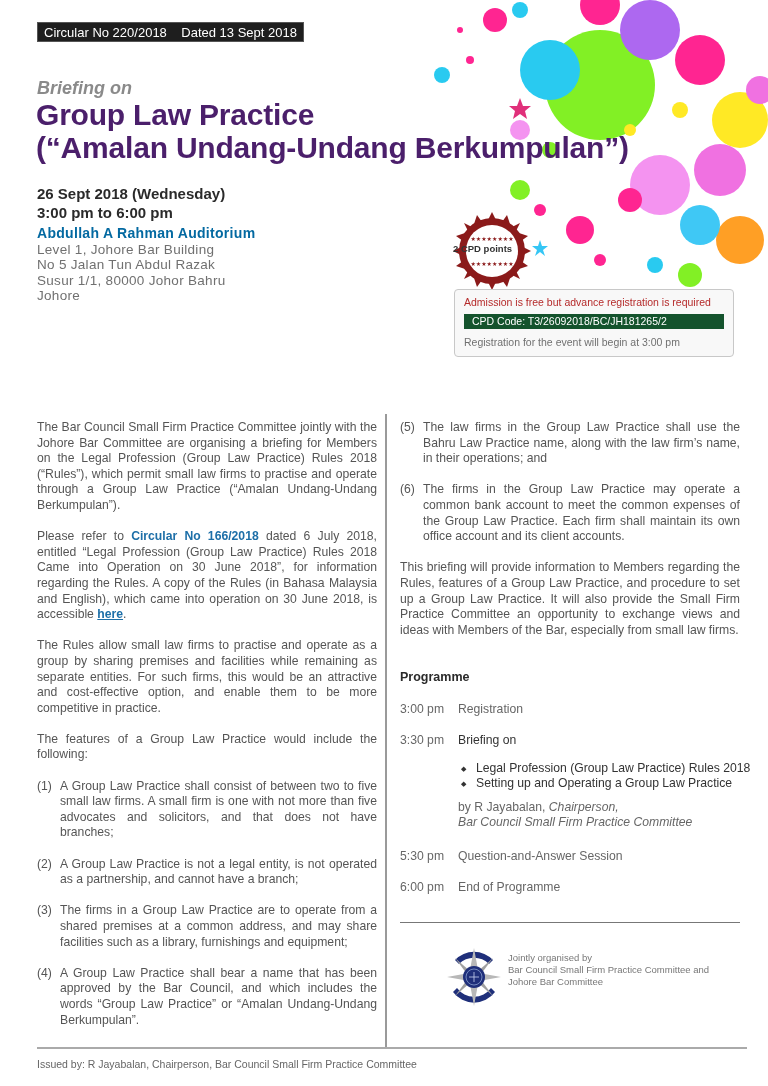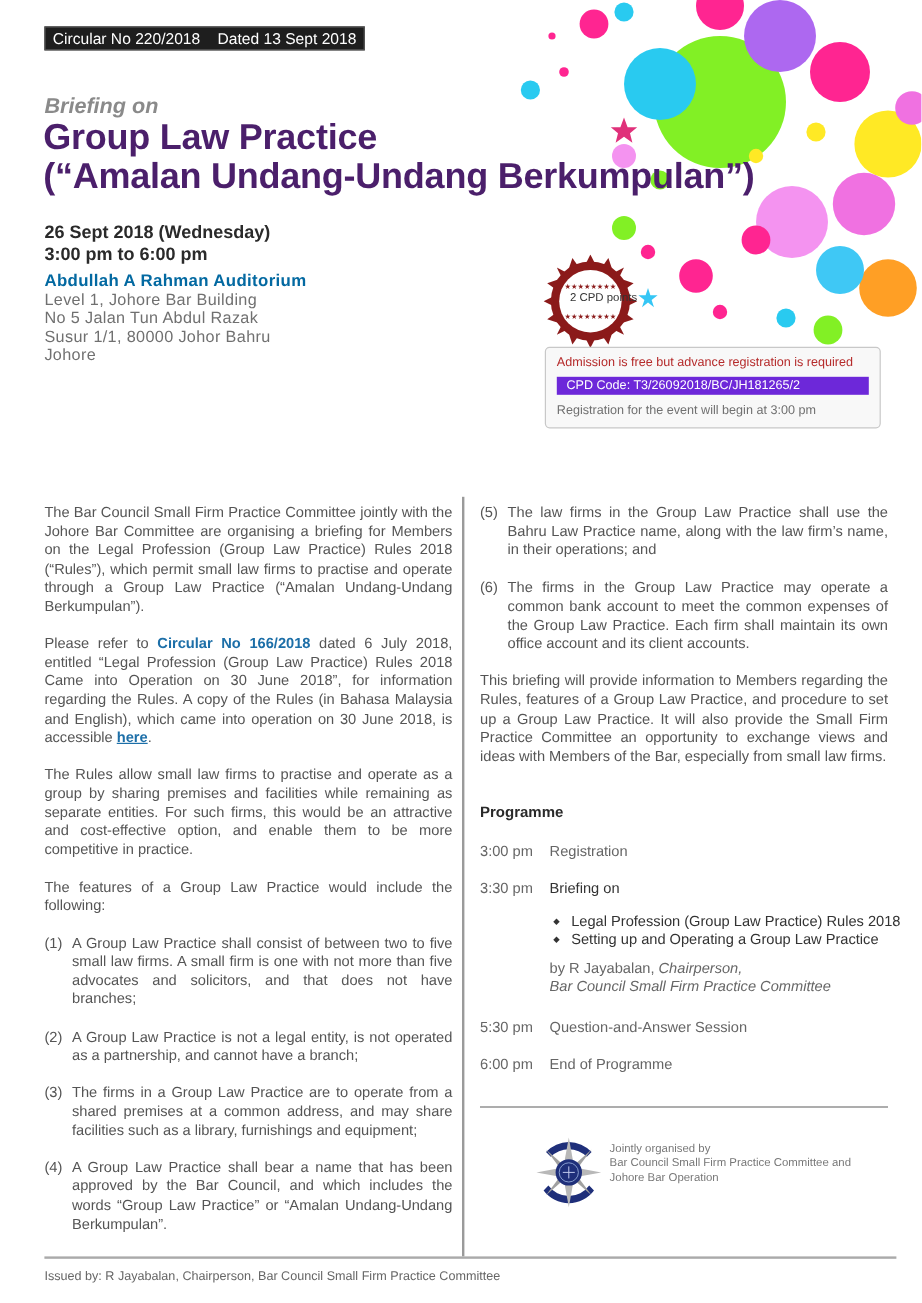--- a/index.html
+++ b/index.html
@@ -14,28 +14,28 @@
     white-space: pre; border: 1px solid #555;
   }
   .briefing-on { position: absolute; left: 37px; top: 78px; font-size: 18px; font-style: italic; font-weight: bold; color: #8a8a8a; }
   .title { position: absolute; left: 36px; top: 98px; font-size: 30px; font-weight: bold; color: #4b1f6b; line-height: 33px; letter-spacing: -0.2px; }
 
   .date-line { position: absolute; left: 37px; top: 184px; font-size: 15px; font-weight: bold; color: #2a2a2a; line-height: 19px; }
   .venue { position: absolute; left: 37px; top: 226px; font-size: 13.5px; line-height: 15.6px; color: #707070; letter-spacing: 0.3px; }
   .venue .venue-name { font-weight: bold; color: #0369a1; font-size: 14px; }
 
   .badge { position: absolute; left: 453px; top: 212px; width: 78px; height: 78px; }
-  .badge-text { position: absolute; left: 453px; top: 243px; width: 78px; text-align: right; font-size: 9.5px; font-weight: normal; color: #333; }
+  .badge-text { position: absolute; left: 453px; top: 243px; width: 78px; text-align: left; font-size: 9.5px; font-weight: bold; color: #333; }
 
   .admission-box {
     position: absolute; left: 454px; top: 289px; width: 280px; height: 68px;
     border: 1px solid #c8c8c8; border-radius: 4px; background: rgba(248,248,248,0.95);
   }
   .admission-text { position: absolute; left: 9px; top: 6px; font-size: 10.5px; color: #b52a2a; }
-  .cpd-code { position: absolute; left: 9px; top: 24px; width: 260px; height: 15px; background: #6d28d9; color: #fff; font-size: 10.5px; line-height: 15px; padding-left: 8px; }
+  .cpd-code { position: absolute; left: 9px; top: 24px; width: 260px; height: 15px; background: #14532d; color: #fff; font-size: 10.5px; line-height: 15px; padding-left: 8px; }
   .registration-note { position: absolute; left: 9px; top: 46px; font-size: 10.5px; color: #707070; }
 
   .col-left { position: absolute; left: 37px; top: 420px; width: 340px; font-size: 12.2px; line-height: 15.6px; color: #555; }
   .col-right { position: absolute; left: 400px; top: 420px; width: 340px; font-size: 12.2px; line-height: 15.6px; color: #555; }
   .para { text-align: justify; margin-bottom: 15.6px; }
   .link { color: #1d6fa8; font-weight: bold; }
   .link.underline { text-decoration: underline; }
   .list-item { display: flex; margin-bottom: 15.6px; }
   .list-item .num { width: 23px; flex-shrink: 0; }
   .list-item .txt { flex: 1; text-align: justify; }
@@ -233,17 +233,17 @@
   <polygon points="48,12 32,26 36,28" fill="#a0a0a0"></polygon>
   <polygon points="10,50 26,36 22,34" fill="#a0a0a0"></polygon>
   <polygon points="48,50 32,36 36,34" fill="#a0a0a0"></polygon>
   <circle cx="29" cy="31" r="11" fill="#1f2f7a"></circle>
   <circle cx="29" cy="31" r="8" fill="none" stroke="#8aa0d0" stroke-width="0.8"></circle>
   <path d="M24,31 L34,31 M29,26 L29,36" stroke="#c8d0f0" stroke-width="0.8"></path>
 </svg>
 <div class="joint-org">
   <div>Jointly organised by</div>
   <div>Bar Council Small Firm Practice Committee and</div>
-  <div>Johore Bar Operation</div>
+  <div>Johore Bar Committee</div>
 </div>
 
 <div class="footer-rule"></div>
 <div class="footer-text">Issued by: R Jayabalan, Chairperson, Bar Council Small Firm Practice Committee</div>
 
 </body></html>

